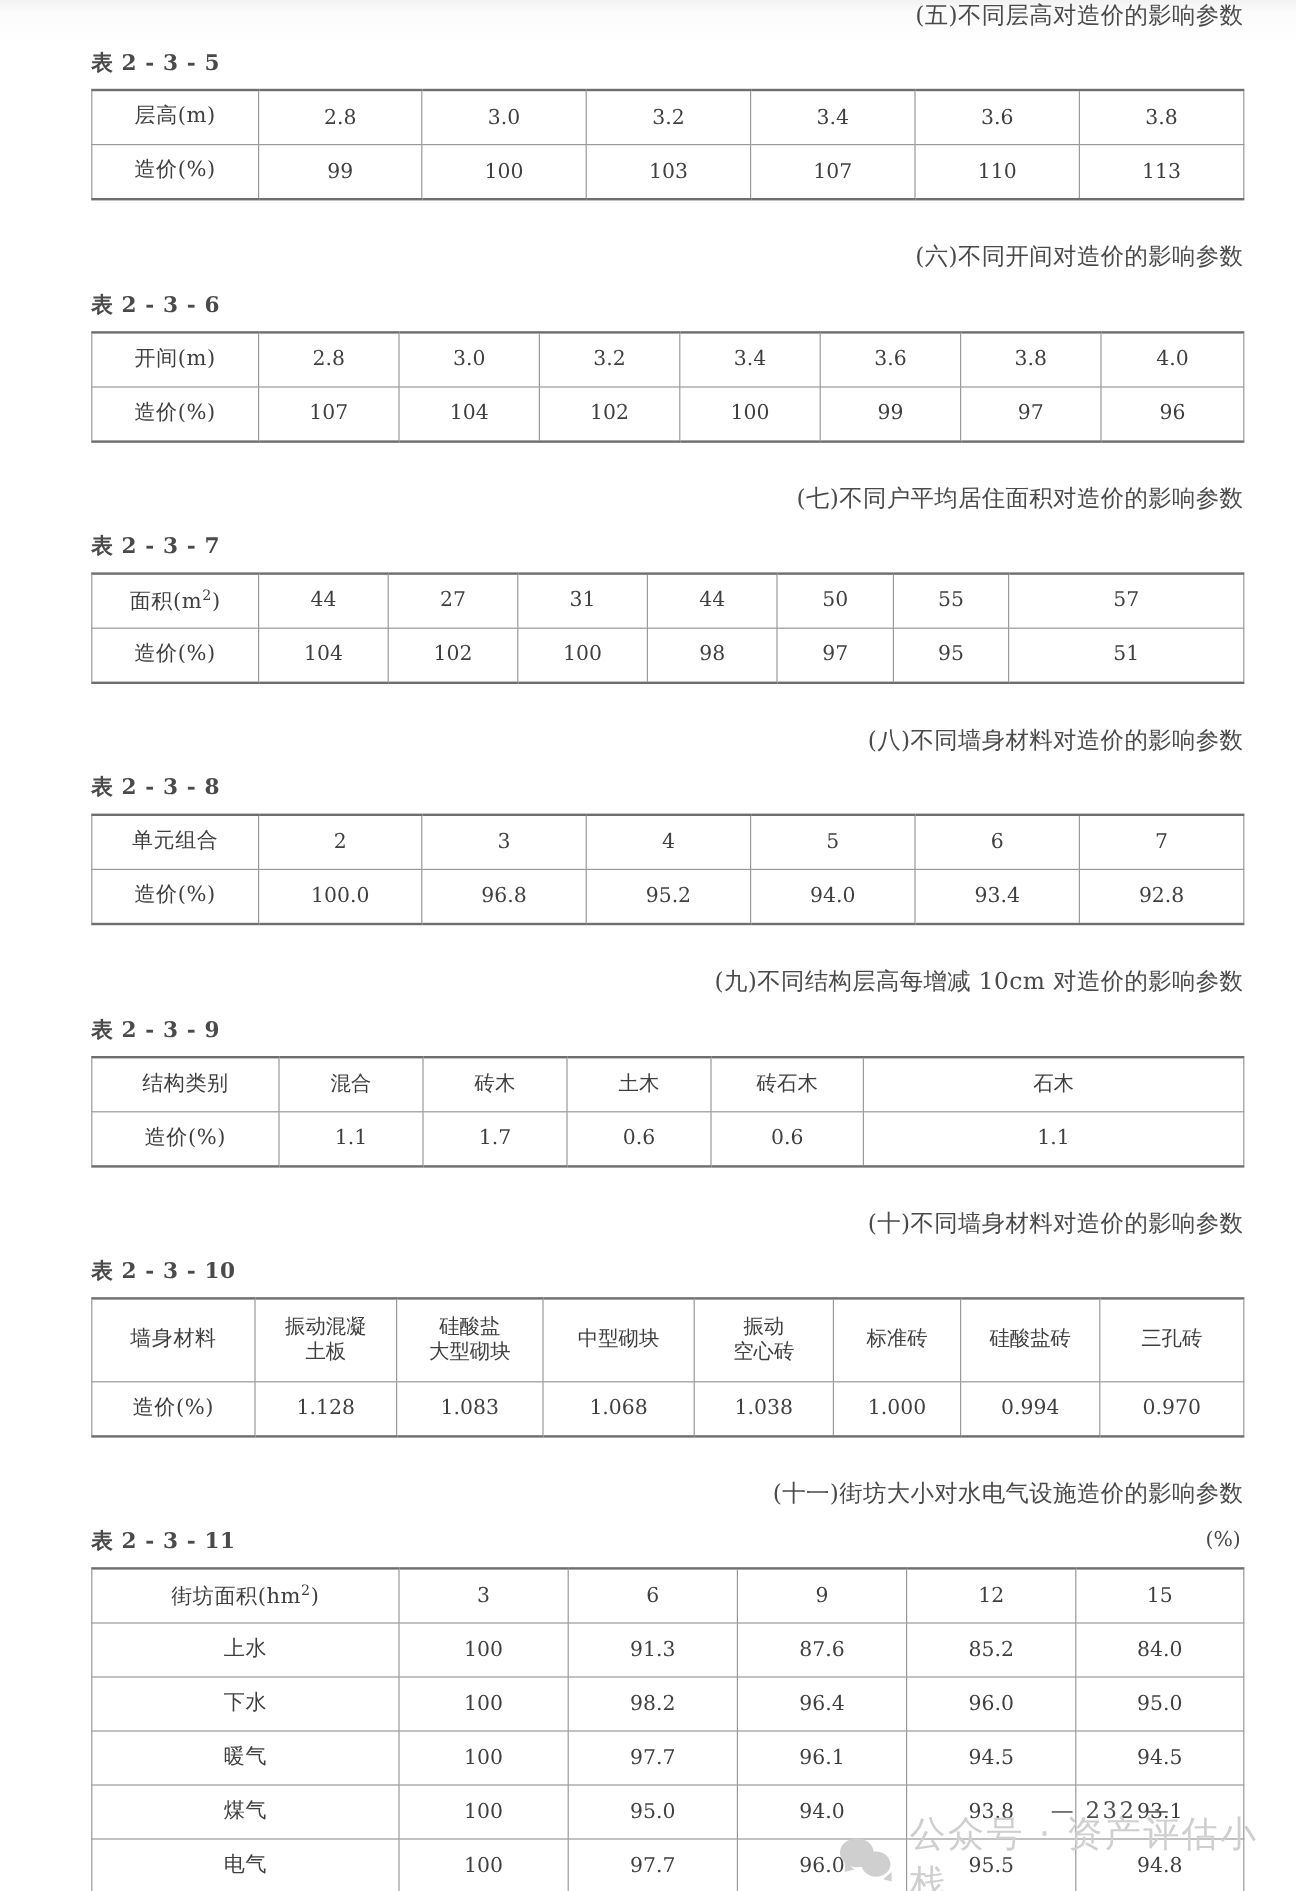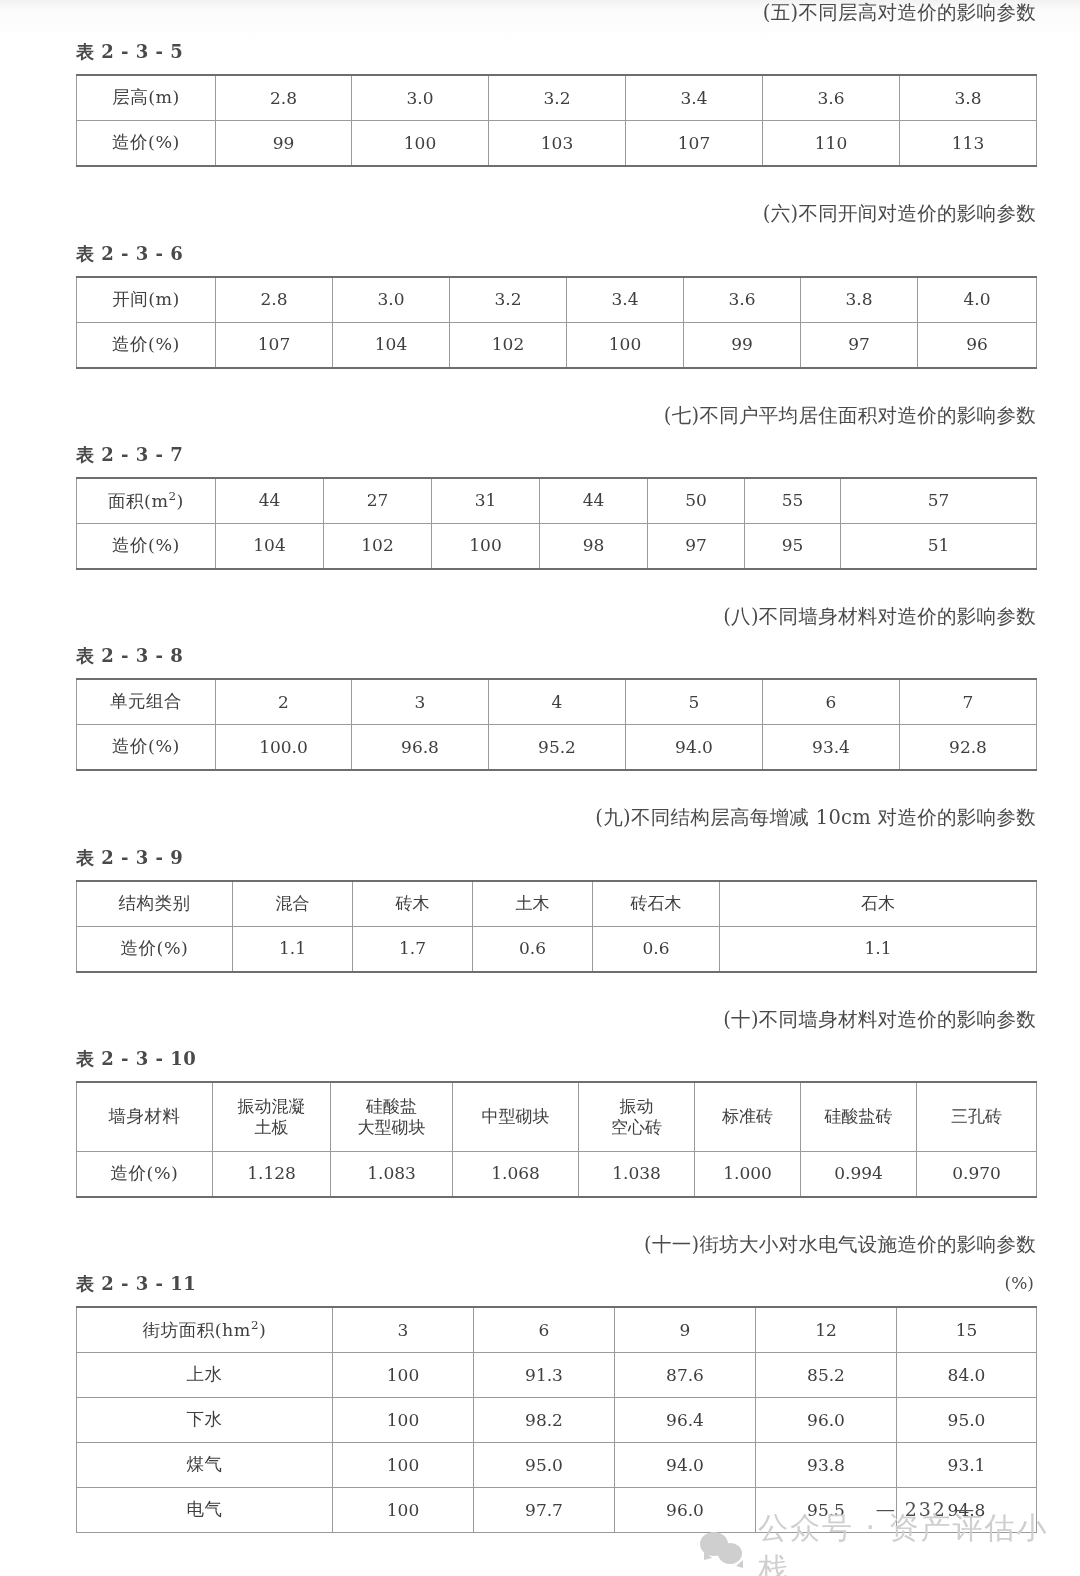--- a/index.html
+++ b/index.html
@@ -436,20 +436,28 @@
           </tr>
           <tr>
             <td class="lbl">下水</td>
             <td>100</td>
             <td>98.2</td>
             <td>96.4</td>
             <td>96.0</td>
             <td>95.0</td>
           </tr>
           <tr>
+            <td class="lbl">暖气</td>
+            <td>100</td>
+            <td>97.7</td>
+            <td>96.1</td>
+            <td>94.5</td>
+            <td>94.5</td>
+          </tr>
+          <tr>
             <td class="lbl">煤气</td>
             <td>100</td>
             <td>95.0</td>
             <td>94.0</td>
             <td>93.8</td>
             <td>93.1</td>
           </tr>
           <tr>
             <td class="lbl">电气</td>
             <td>100</td>

